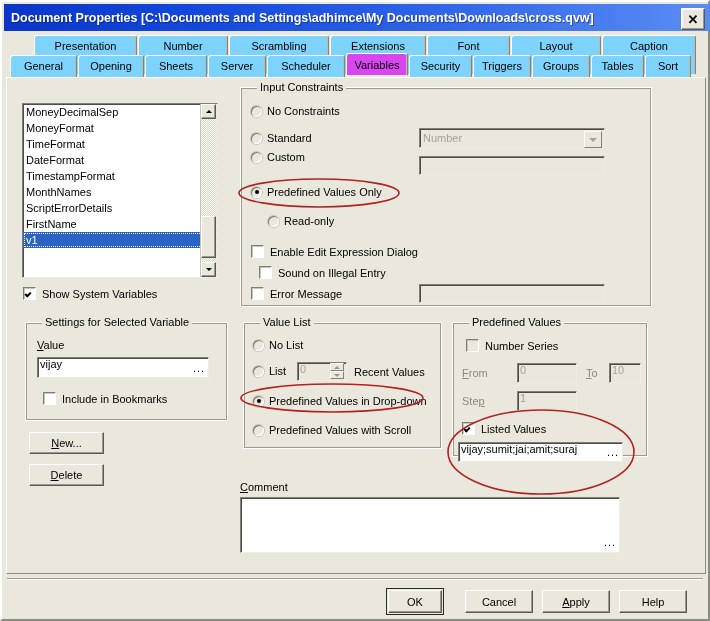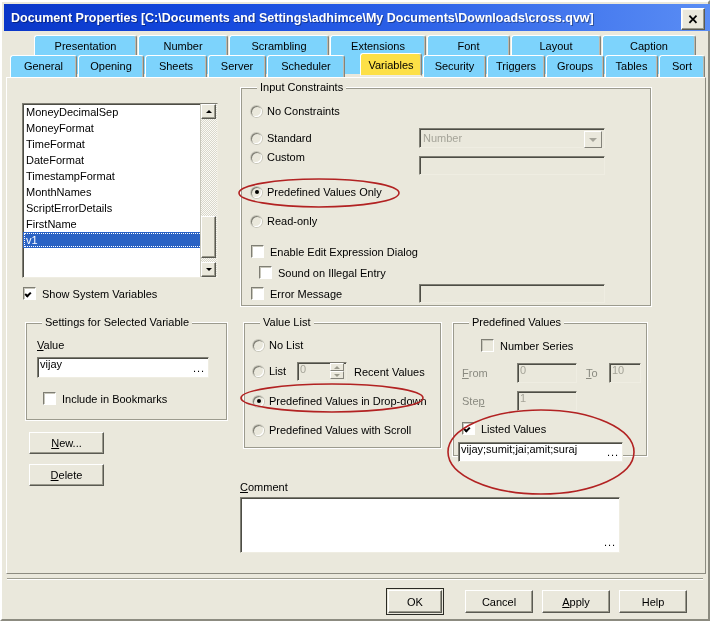--- a/index.html
+++ b/index.html
@@ -47,25 +47,24 @@
     background:#7dd3fc;
     border:1px solid #FFFFFF;border-right-color:#84837A;border-bottom:none;
     border-radius:3px 3px 0 0;
     box-sizing:border-box;
     font-size:11px;color:#000;
     padding:0 2px;margin-right:1px;cursor:default;
     white-space:nowrap;
     box-shadow:inset -1px 0 0 #BBBAAF;
   }
   .tab.active{
-    background:#fde047;
+    background:#d946ef;
     height:23px;line-height:22px;margin-top:-2px;
     position:relative;z-index:5;
     border-bottom:1px solid #EFEDE2;
-    margin-left:14px;
   }
   
   .page{
     position:absolute;left:4px;top:75px;width:700px;height:497px;
     background:#EAE8DC;
     border:1px solid #FFFFFF;border-right-color:#8C8B80;border-bottom-color:#8C8B80;
     box-sizing:border-box;
   }
   
   .grp{
@@ -291,21 +290,21 @@
       <div class="radio" style="left:10px;top:63px;">
         <span class="dot"></span>
         <span>Custom</span>
       </div>
       <div class="field dis" style="left:178px;top:68px;width:186px;height:19px;"></div>
 
       <div class="radio on" style="left:10px;top:98px;">
         <span class="dot"></span>
         <span>Predefined Values Only</span>
       </div>
-      <div class="radio" style="left:10px;top:127px;">
+      <div class="radio" style="left:27px;top:127px;">
         <span class="dot"></span>
         <span>Read-only</span>
       </div>
 
       <div class="check" style="left:10px;top:157px;">
         <span class="box"></span>
         <span>Enable Edit Expression Dialog</span>
       </div>
       <div class="check" style="left:18px;top:178px;">
         <span class="box"></span>
@@ -367,21 +366,21 @@
       <div class="radio" style="left:9px;top:101px;">
         <span class="dot"></span>
         <span>Predefined Values with Scroll</span>
       </div>
     </div>
 
     <div class="grp" style="left:445px;top:244px;width:196px;height:135px;">
       <div class="grp-in"></div>
       <div class="grp-title">Predefined Values</div>
 
-      <div class="check dis" style="left:28px;top:16px;">
+      <div class="check dis" style="left:13px;top:16px;">
         <span class="box"></span>
         <span>Number Series</span>
       </div>
 
       <div class="lbl dis" style="left:9px;top:44px;"><u>F</u>rom</div>
       <div class="field dis" style="left:64px;top:40px;width:60px;height:20px;">0</div>
       <div class="lbl dis" style="left:133px;top:44px;"><u>T</u>o</div>
       <div class="field dis" style="left:156px;top:40px;width:32px;height:20px;">10</div>
 
       <div class="lbl dis" style="left:9px;top:72px;">Ste<u>p</u></div>

